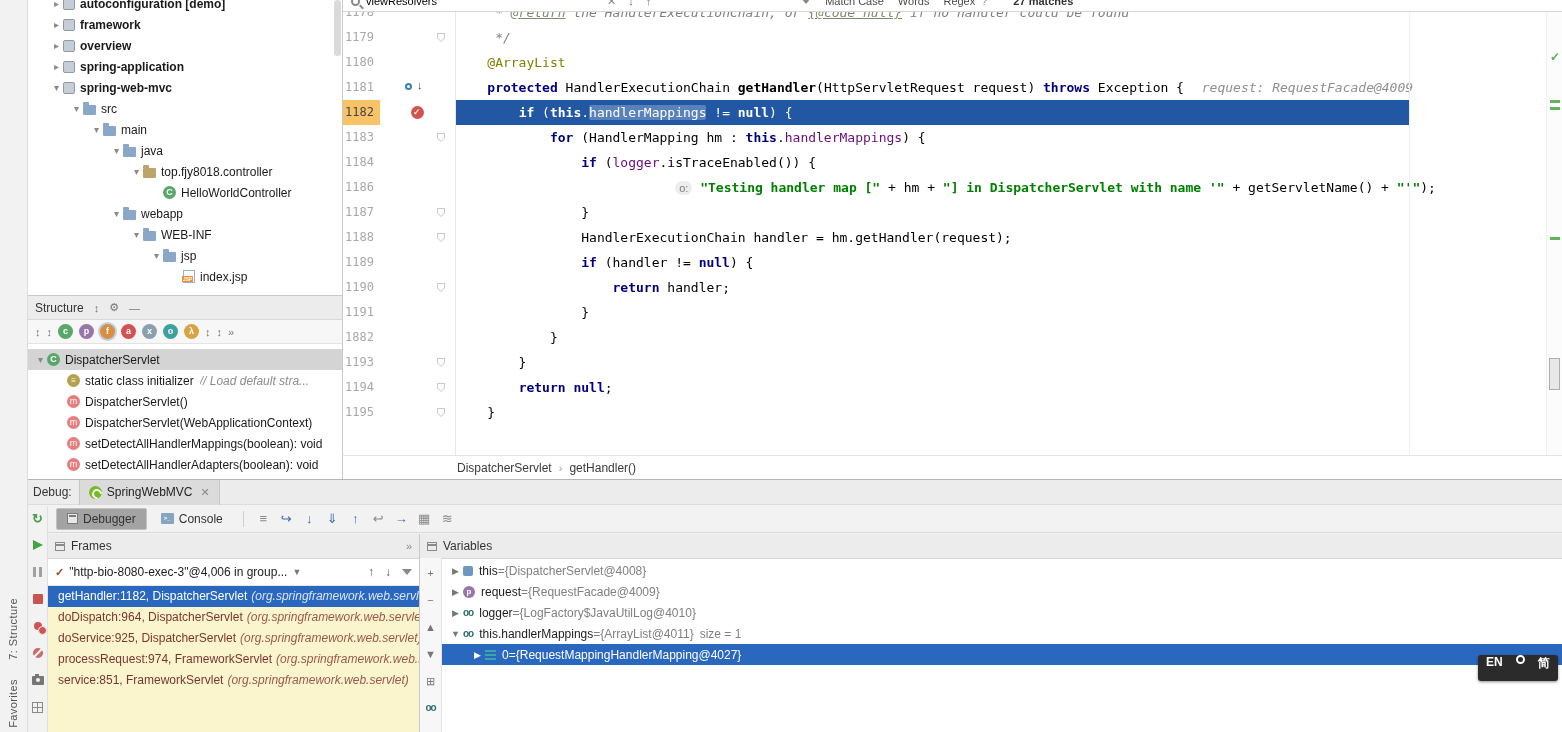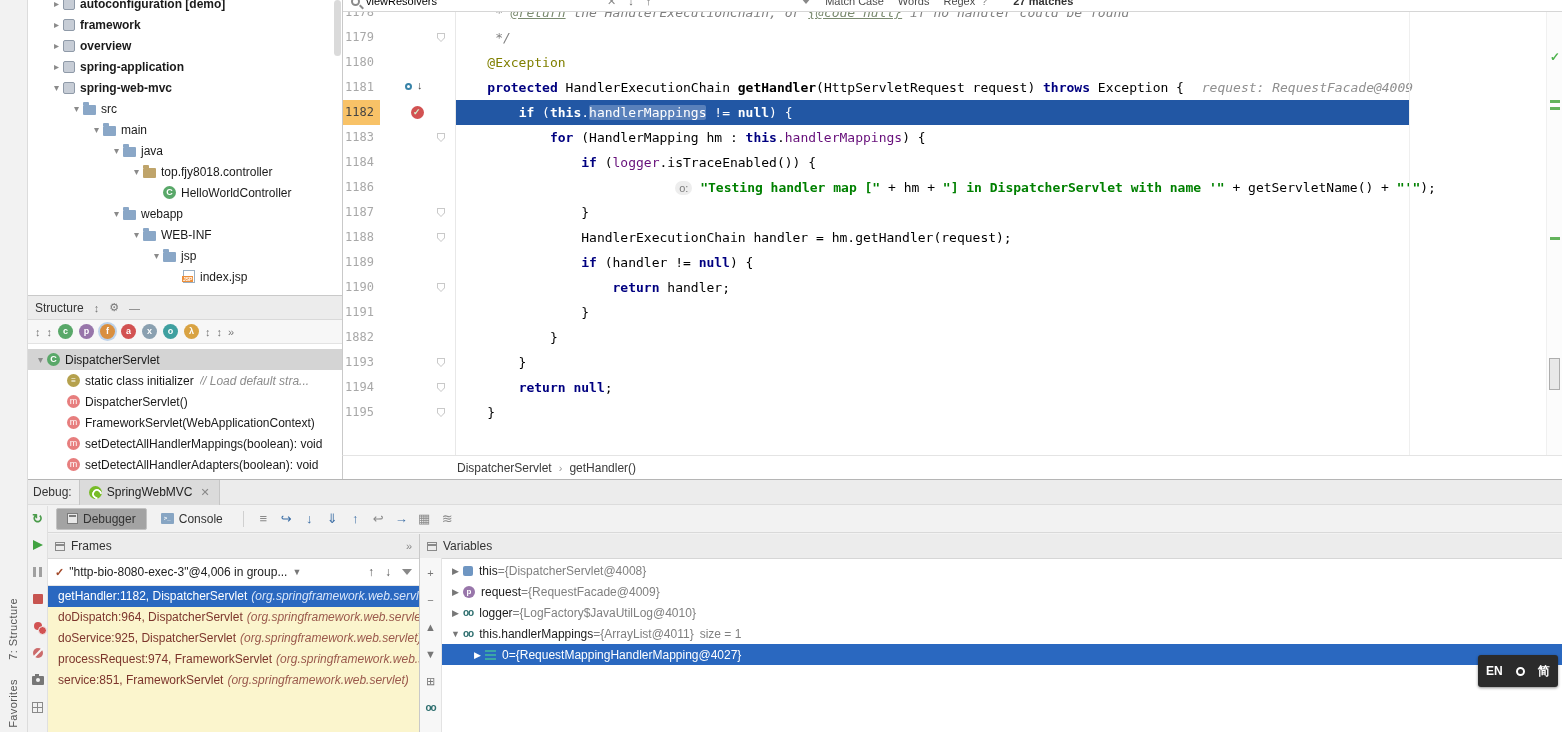--- a/index.html
+++ b/index.html
@@ -170,21 +170,21 @@
 .vic-value{width:10px;height:10px;background:#6f96c2;border-radius:2px}
 .vic-param{width:12px;height:12px;border-radius:50%;background:#9876aa;color:#fff;font-size:8px;line-height:12px;text-align:center;font-weight:bold}
 .vic-watch{color:#2d6e6e;font-weight:bold;font-size:10px;letter-spacing:-1px}
 .vic-list{width:11px;height:10px;background:repeating-linear-gradient(#3ba6a6 0 2px,transparent 2px 4px)}
 .v-name{color:#1c1c1c}
 .v-eq,.v-val,.v-extra{color:#808080}
 .v-extra{margin-left:6px}
 .var-row.sel .v-name,.var-row.sel .v-eq,.var-row.sel .v-val,.var-row.sel .v-extra{color:#fff}
 
 
-.ime-badge{position:absolute;left:1478px;top:655px;height:26px;background:#2b2b2b;border-radius:3px;color:#fff;display:flex;align-items:center;gap:13px;padding:16px 8px;font-size:12px;font-weight:bold;box-shadow:0 1px 3px rgba(0,0,0,.45);z-index:9}
+.ime-badge{position:absolute;left:1478px;top:655px;height:26px;background:#2b2b2b;border-radius:3px;color:#fff;display:flex;gap:13px;padding:0 8px;font-size:12px;font-weight:bold;box-shadow:0 1px 3px rgba(0,0,0,.45);z-index:9}
 .ime-dot{width:9px;height:9px;border:2px solid #fff;border-radius:50%}
 </style>
 </head>
 <body>
 
 <div id="app">
 
   <div class="stripe">
     <div class="stripe-label lbl-structure">7: Structure</div>
     <div class="stripe-label lbl-favorites">Favorites</div>
@@ -298,21 +298,21 @@
             <span class="scomment">// Load default stra...</span>
           </div>
           <div class="struct-row" style="padding-left: 26px;">
             <span class="chev"></span>
             <div class="tico ti-method">m</div>
             <span class="slabel">DispatcherServlet()</span>
           </div>
           <div class="struct-row" style="padding-left: 26px;">
             <span class="chev"></span>
             <div class="tico ti-method">m</div>
-            <span class="slabel">FrameworkServlet(WebApplicationContext)</span>
+            <span class="slabel">DispatcherServlet(WebApplicationContext)</span>
           </div>
           <div class="struct-row" style="padding-left: 26px;">
             <span class="chev"></span>
             <div class="tico ti-method">m</div>
             <span class="slabel">setDetectAllHandlerMappings(boolean): void</span>
           </div>
           <div class="struct-row" style="padding-left: 26px;">
             <span class="chev"></span>
             <div class="tico ti-method">m</div>
             <span class="slabel">setDetectAllHandlerAdapters(boolean): void</span>
@@ -333,21 +333,21 @@
           <div class="g-cell">
             <span class="gnum">1179</span>
             <div class="gic gic-fold"></div>
           </div>
           <div class="code-line"><span class="tk-c">     */</span></div>
         </div>
         <div class="ed-row">
           <div class="g-cell">
             <span class="gnum">1180</span>
           </div>
-          <div class="code-line"><span class="tk-p">    </span><span class="tk-a">@Exception</span></div>
+          <div class="code-line"><span class="tk-p">    </span><span class="tk-a">@ArrayList</span></div>
         </div>
         <div class="ed-row">
           <div class="g-cell">
             <span class="gnum">1181</span>
             <div class="gic gic-impl"></div>
           </div>
           <div class="code-line"><span class="tk-p">    </span><span class="tk-k">protected</span><span class="tk-p"> HandlerExecutionChain </span><span class="tk-m">getHandler</span><span class="tk-p">(HttpServletRequest request) </span><span class="tk-k">throws</span><span class="tk-p"> Exception { </span><span class="tk-d">request: RequestFacade@4009</span></div>
         </div>
         <div class="ed-row ln-exec">
           <div class="g-cell">

